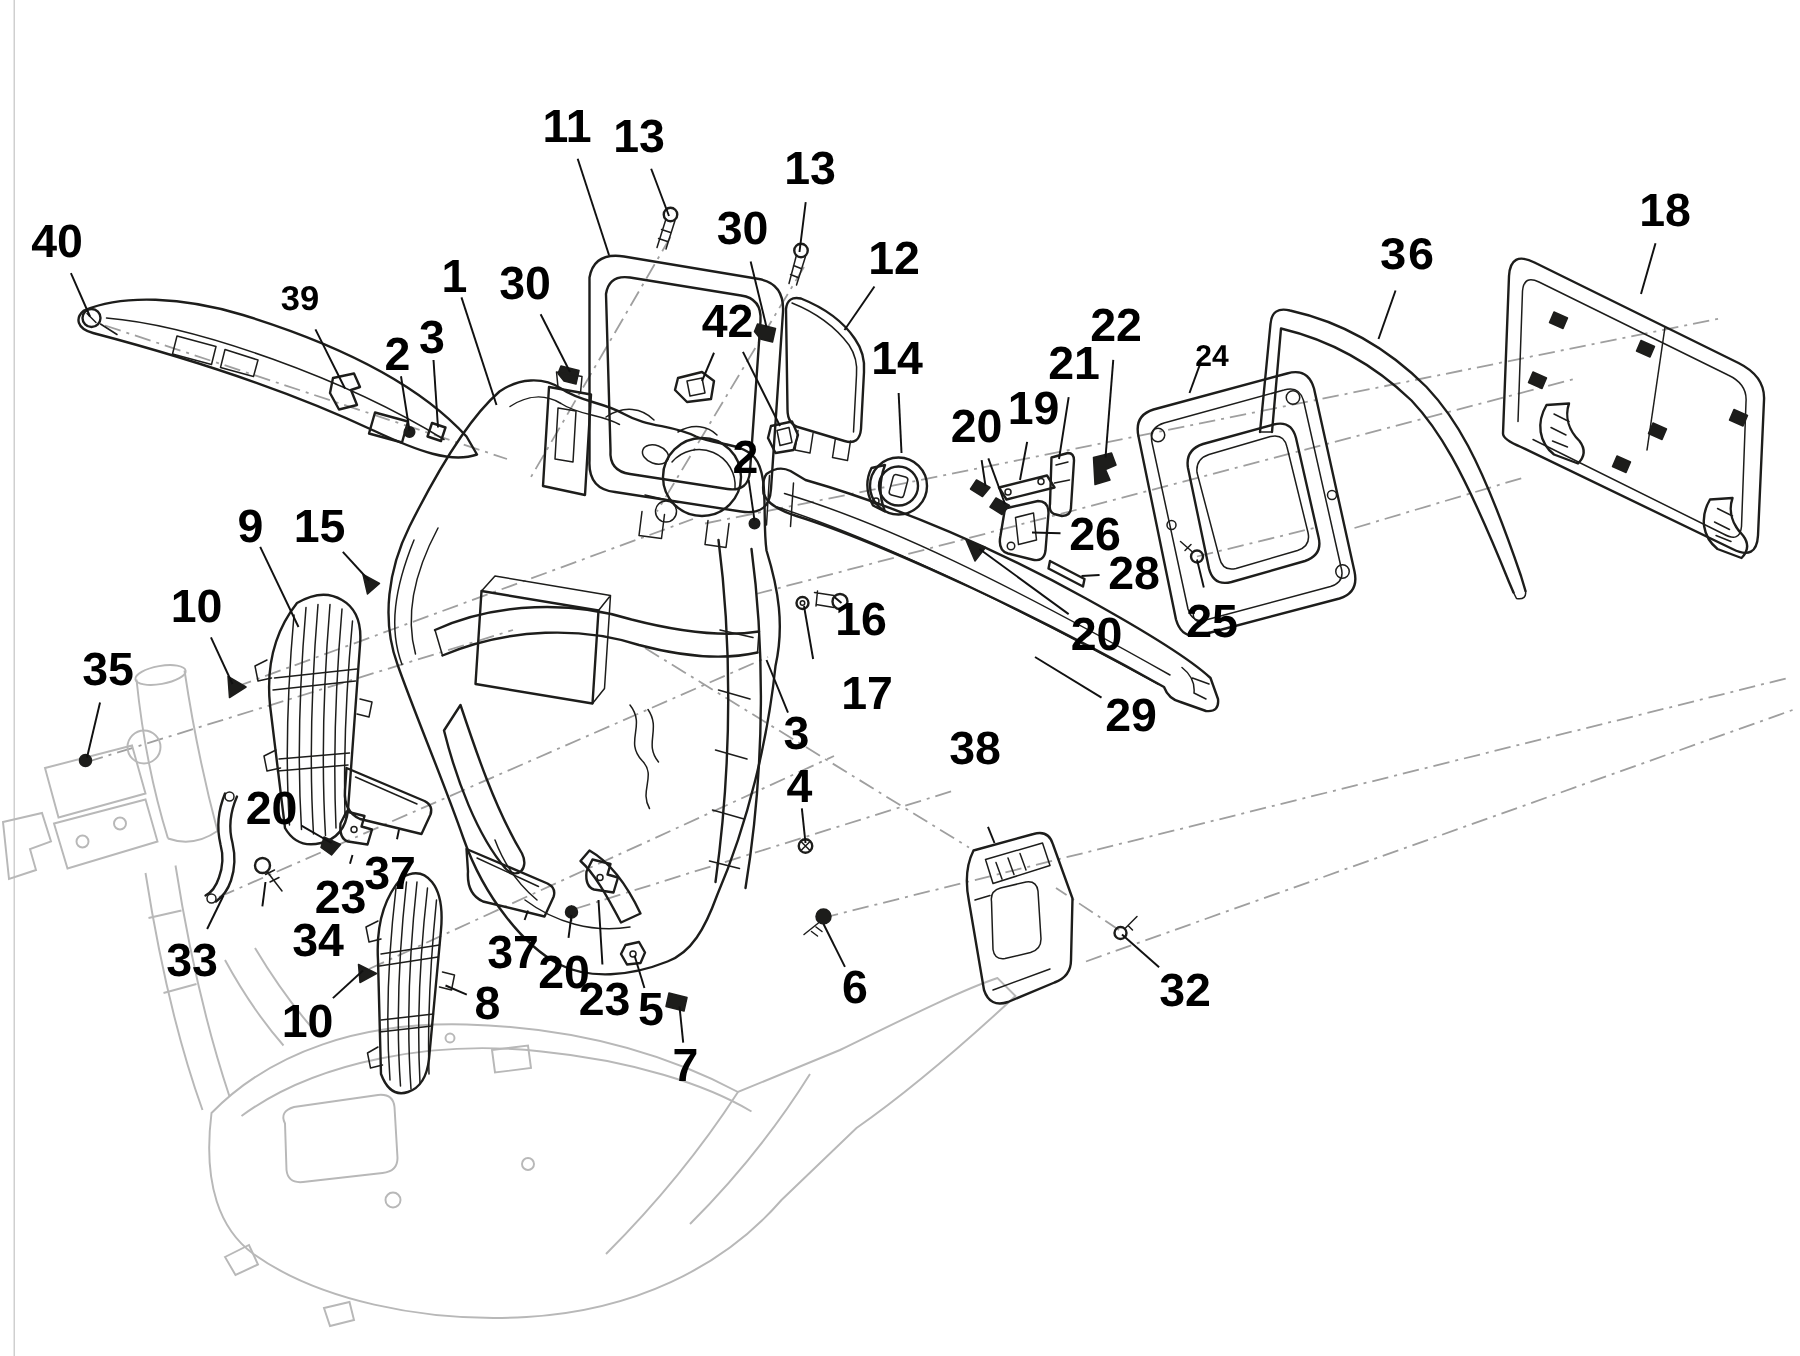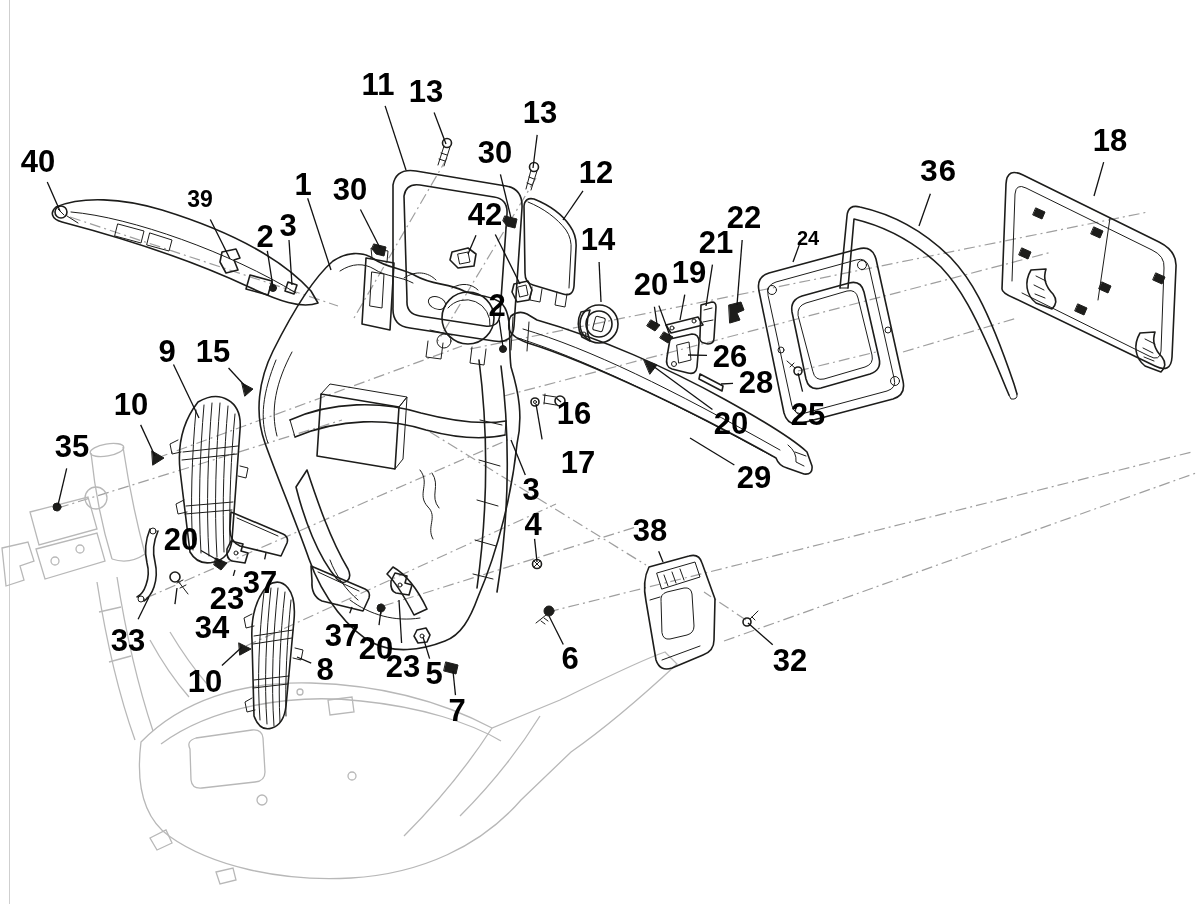--- a/index.html
+++ b/index.html
@@ -402,16 +402,16 @@
       <div class="plabel" style="left: 128px; top: 640px; font-size: 31px;">33</div>
       <div class="plabel" style="left: 172px; top: 627px; font-size: 31px; margin-left: 40px;">34</div>
       <div class="plabel" style="left: 342px; top: 635px; font-size: 31px;">37</div>
       <div class="plabel" style="left: 376px; top: 648px; font-size: 31px;">20</div>
       <div class="plabel" style="left: 403px; top: 666px; font-size: 31px;">23</div>
       <div class="plabel" style="left: 205px; top: 681px; font-size: 31px;">10</div>
       <div class="plabel" style="left: 325px; top: 669px; font-size: 31px;">8</div>
       <div class="plabel" style="left: 434px; top: 673px; font-size: 31px;">5</div>
       <div class="plabel" style="left: 457px; top: 710px; font-size: 31px;">7</div>
       <div class="plabel" style="left: 570px; top: 658px; font-size: 31px;">6</div>
-      <div class="plabel" style="left: 650px; top: 530px; font-size: 31px;">38</div>
+      <div class="plabel" style="left: 650px; top: 499px; font-size: 31px;">38</div>
       <div class="plabel" style="left: 790px; top: 660px; font-size: 31px;">32</div>
     </div>
 </div>
 
 </body></html>

